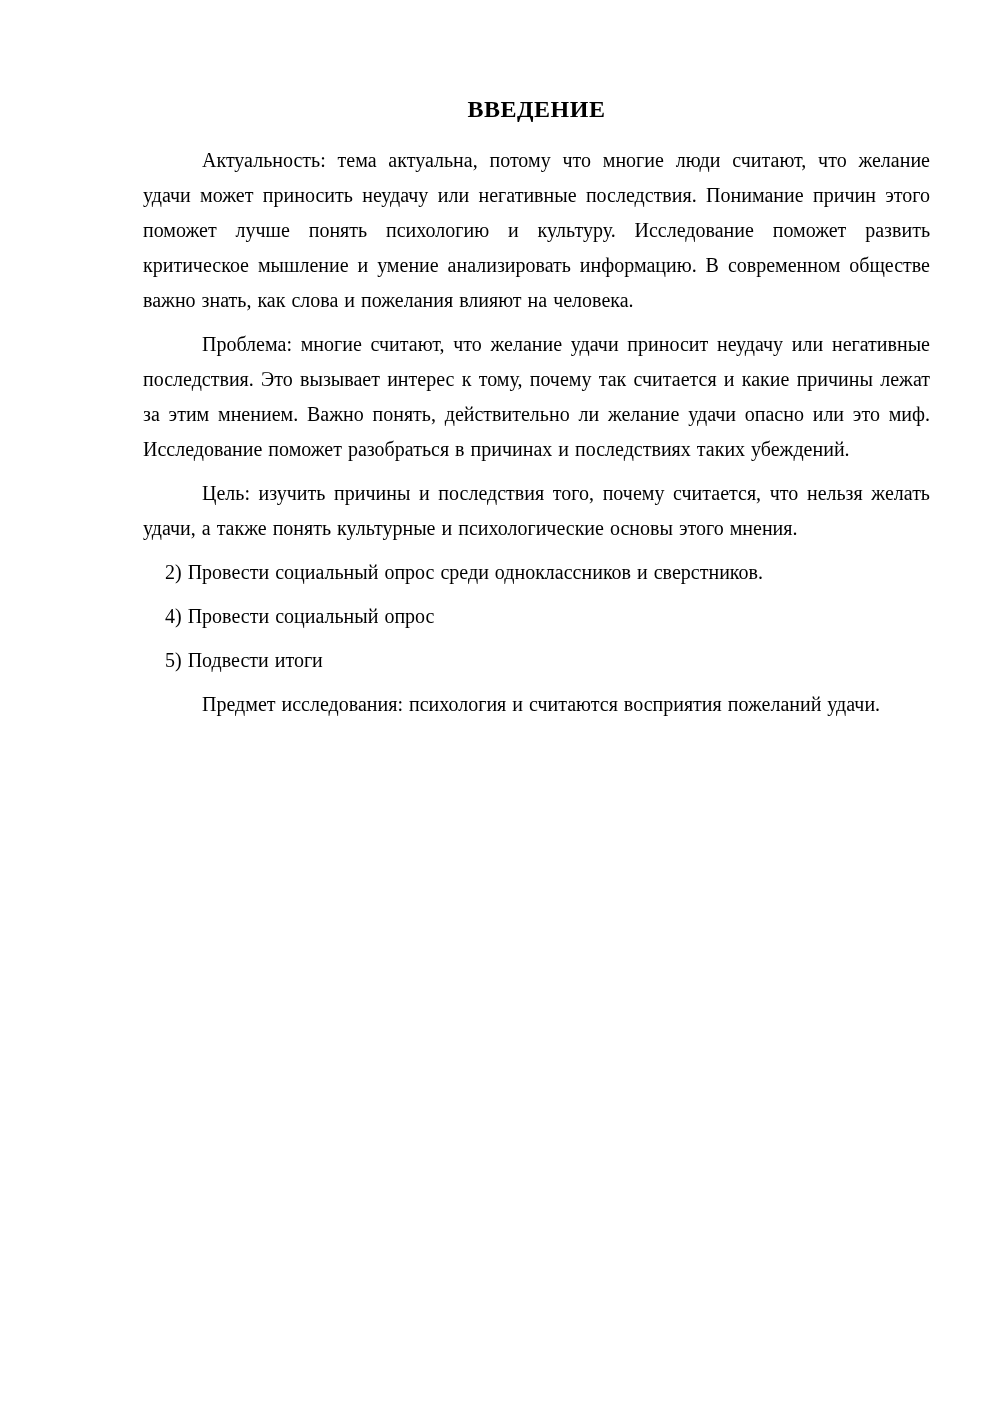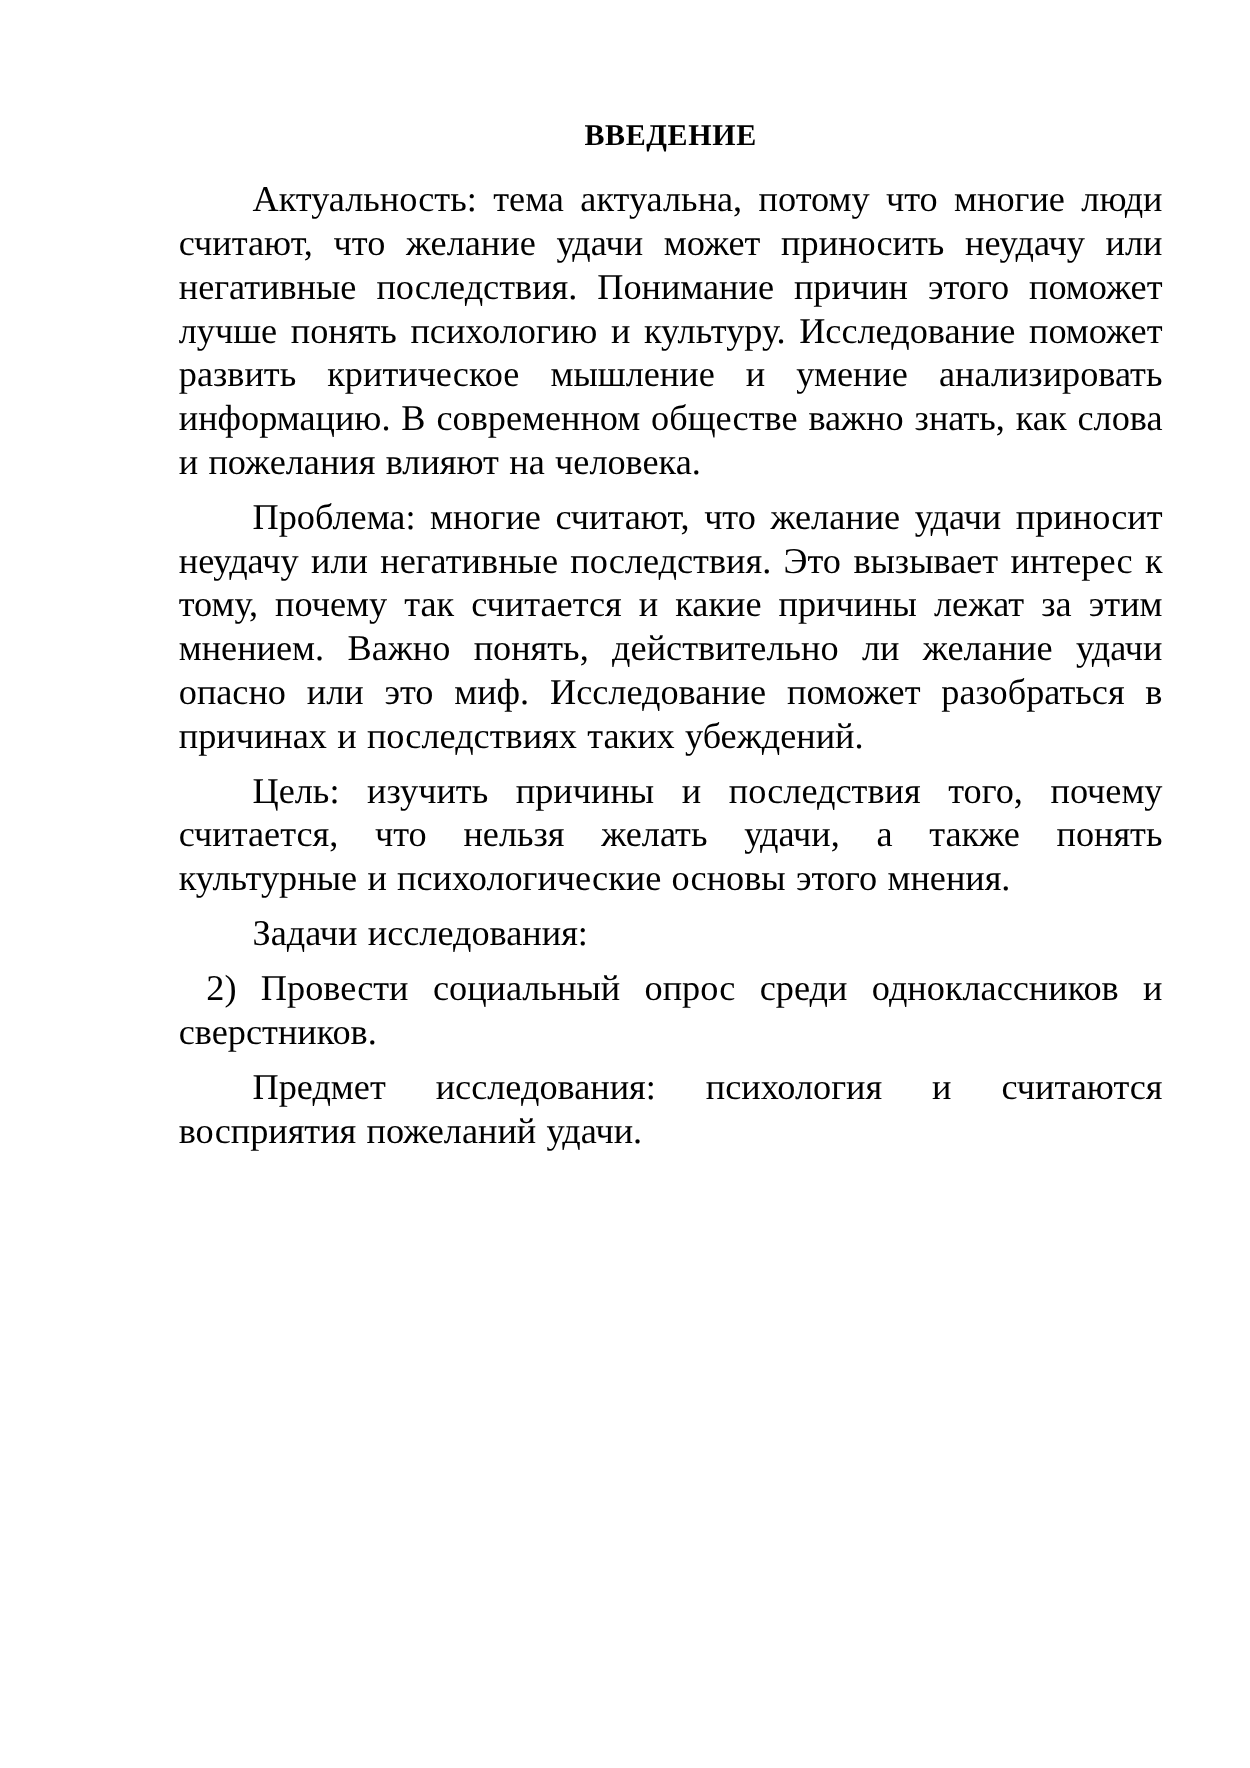--- a/index.html
+++ b/index.html
@@ -22,21 +22,21 @@
   .doc-title {
     margin: 0 0 16px 0;
     font-size: 24px;
     line-height: 35px;
     font-weight: bold;
     text-align: center;
     letter-spacing: 0.5px;
   }
   .para {
     margin: 0 0 9px 0;
-    font-size: 29px;
+    font-size: 20px;
     line-height: 35px;
     text-align: justify;
     text-justify: inter-word;
     word-spacing: 1px;
   }
   .para.body-indent { text-indent: 59px; }
   .para.list-indent { text-indent: 22px; }
   .footer-number {
     position: absolute;
     left: 143px;
@@ -54,27 +54,28 @@
 <div class="page">
 
   <h1 class="doc-title">ВВЕДЕНИЕ</h1>
 
   <p class="para body-indent">Актуальность: тема актуальна, потому что многие люди считают, что желание удачи может приносить неудачу или негативные последствия. Понимание причин этого поможет лучше понять психологию и культуру. Исследование поможет развить критическое мышление и умение анализировать информацию. В современном обществе важно знать, как слова и пожелания влияют на человека.</p>
 
   <p class="para body-indent">Проблема: многие считают, что желание удачи приносит неудачу или негативные последствия. Это вызывает интерес к тому, почему так считается и какие причины лежат за этим мнением. Важно понять, действительно ли желание удачи опасно или это миф. Исследование поможет разобраться в причинах и последствиях таких убеждений.</p>
 
   <p class="para body-indent">Цель: изучить причины и последствия того, почему считается, что нельзя желать удачи, а также понять культурные и психологические основы этого мнения.</p>
 
-  <p class="para body-indent">Задачи исследования:</p>
 
 
 
   <p class="para list-indent">2) Провести социальный опрос среди одноклассников и сверстников.</p>
 
+  <p class="para list-indent">4) Провести социальный опрос</p>
 
+  <p class="para list-indent">5) Подвести итоги</p>
 
 
   <p class="para body-indent">Предмет исследования: психология и считаются восприятия пожеланий удачи.</p>
 
 
   <div class="footer-number">3</div>
 
 </div>
 
 </body></html>

